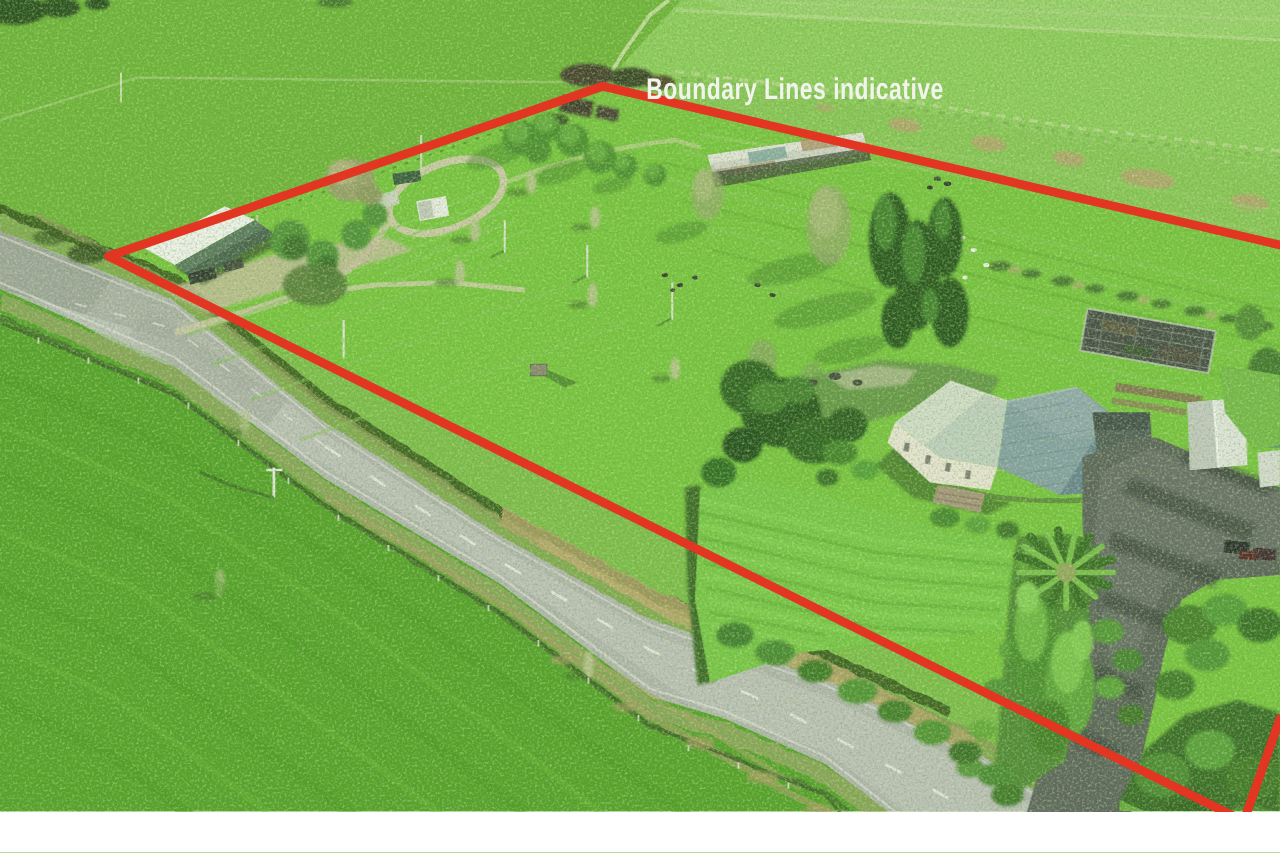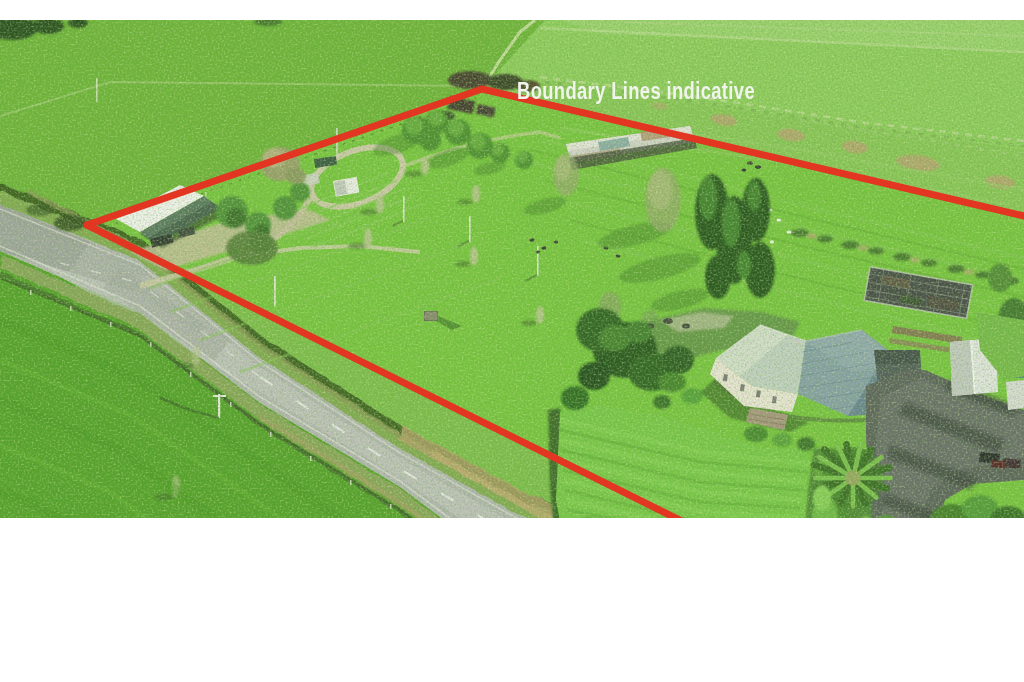--- a/index.html
+++ b/index.html
@@ -1,16 +1,16 @@
 <!DOCTYPE html>
 <html><head>
 <meta charset="utf-8">
 <style>
 html,body{margin:0;padding:0;background:#fff;}
-#wrap{width:1024px;height:498px;overflow:hidden;position:relative;font-family:"Liberation Sans",sans-serif;margin-top:20px;}
+#wrap{width:1024px;height:649px;overflow:hidden;position:relative;font-family:"Liberation Sans",sans-serif;}
 </style>
 </head>
 <body>
 <div id="wrap">
 <svg width="1024" height="682" viewBox="0 0 1024 682">
 <defs>
 <filter id="grain" x="0" y="0" width="100%" height="100%">
   <feTurbulence type="fractalNoise" baseFrequency="0.9" numOctaves="2" seed="7" result="n"></feTurbulence>
   <feColorMatrix in="n" type="matrix" values="0 0 0 0 0  0 0 0 0 0  0 0 0 0 0  0.8 0.9 0.2 0 0" result="na"></feColorMatrix>
   <feComposite operator="in" in="na" in2="SourceGraphic" result="sp"></feComposite>

